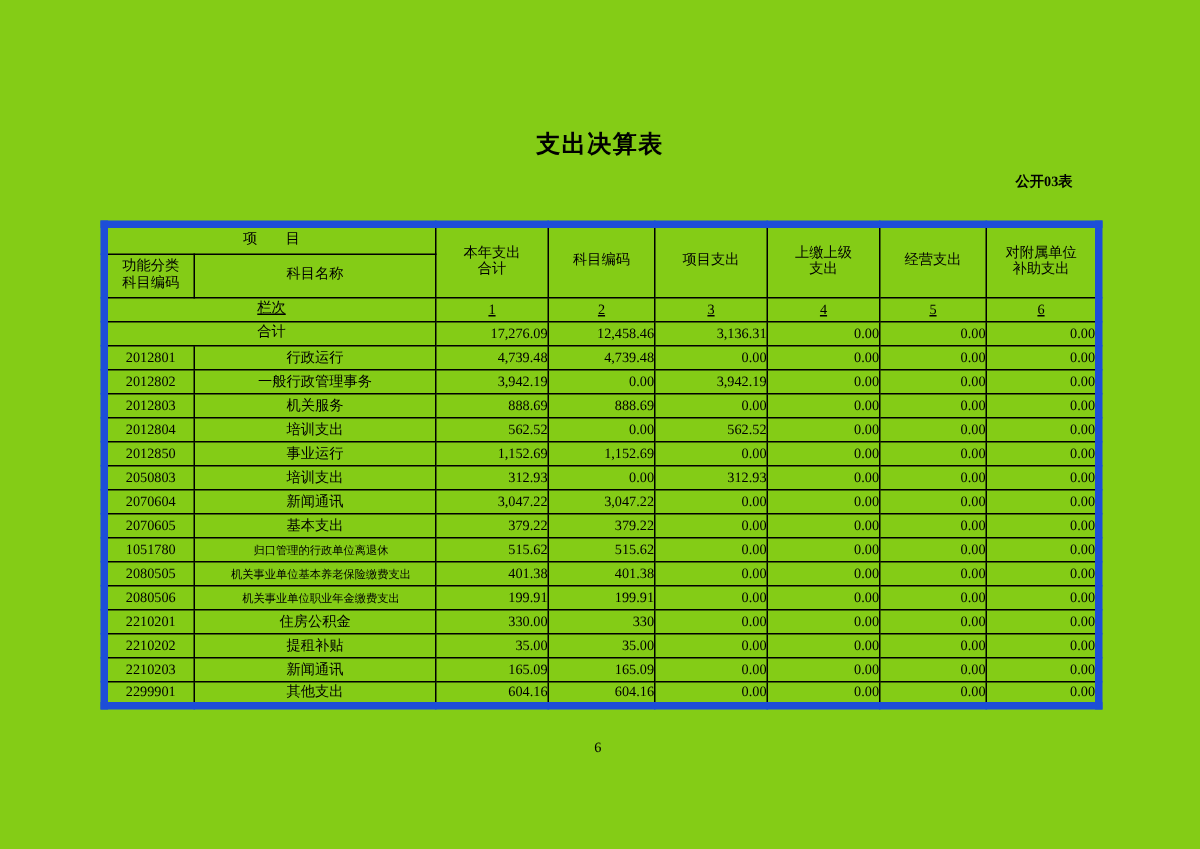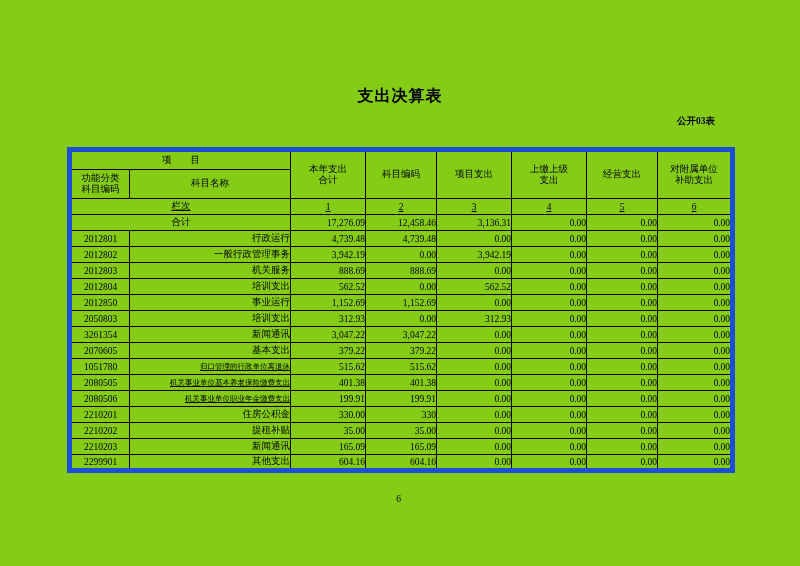--- a/index.html
+++ b/index.html
@@ -37,22 +37,22 @@
   }
   tr.h1 { height:20px; }
   tr.h2 { height:29px; }
   tr.lanci { height:16px;text-decoration:underline; }
   tr.total { height:16px; }
   tbody tr.data { height:16px; }
 
   .hd { text-align:center; font-weight:bold; line-height:1.2; }
   .c-center { text-align:center; }
   .c-code { text-align:center; }
-  .c-name { text-align:right; padding-left:17px;margin-top:28px; }
-  .c-name.small { font-size:7.5px; padding-left:8px;text-decoration:underline; }
+  .c-name { text-align:center; padding-left:17px;margin-top:28px; }
+  .c-name.small { font-size:7.5px; padding-left:8px; }
   .c-val { text-align:right; padding-right:5px; }
 
   .page-number {
     position:absolute; top:494px; left:0; width:797px;
     text-align:center; font-size:9.5px;
   }
 </style>
 </head>
 <body>
 
@@ -159,21 +159,21 @@
           <td class="c-code">2050803</td>
           <td class="c-name">培训支出</td>
           <td class="c-val">312.93</td>
           <td class="c-val">0.00</td>
           <td class="c-val">312.93</td>
           <td class="c-val">0.00</td>
           <td class="c-val">0.00</td>
           <td class="c-val">0.00</td>
         </tr>
         <tr class="data">
-          <td class="c-code">3261354</td>
+          <td class="c-code">2070604</td>
           <td class="c-name">新闻通讯</td>
           <td class="c-val">3,047.22</td>
           <td class="c-val">3,047.22</td>
           <td class="c-val">0.00</td>
           <td class="c-val">0.00</td>
           <td class="c-val">0.00</td>
           <td class="c-val">0.00</td>
         </tr>
         <tr class="data">
           <td class="c-code">2070605</td>

